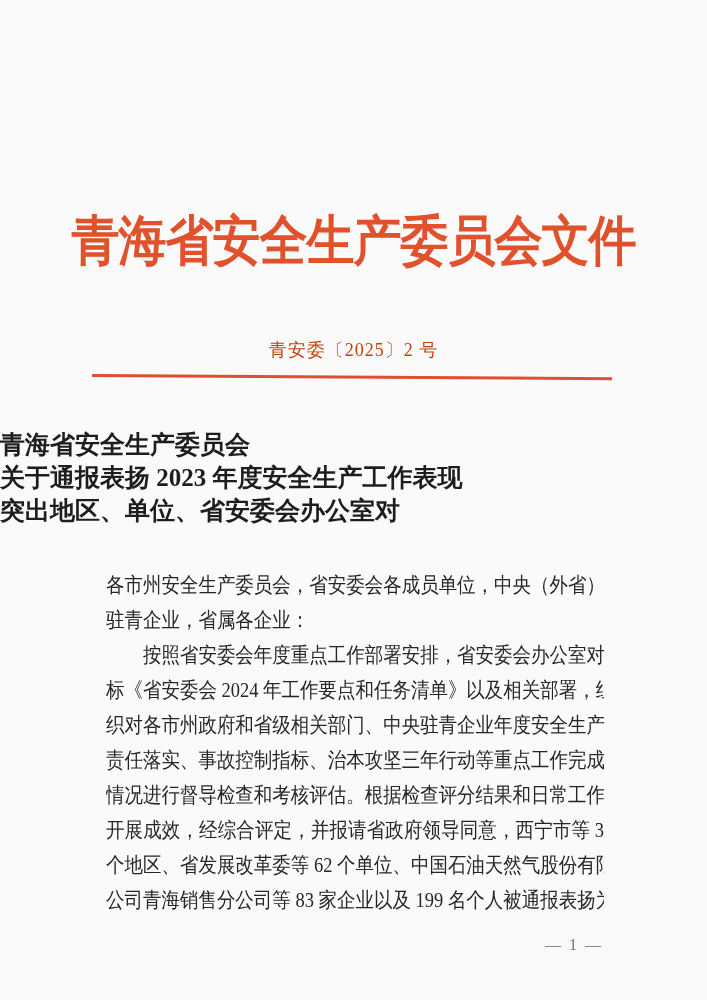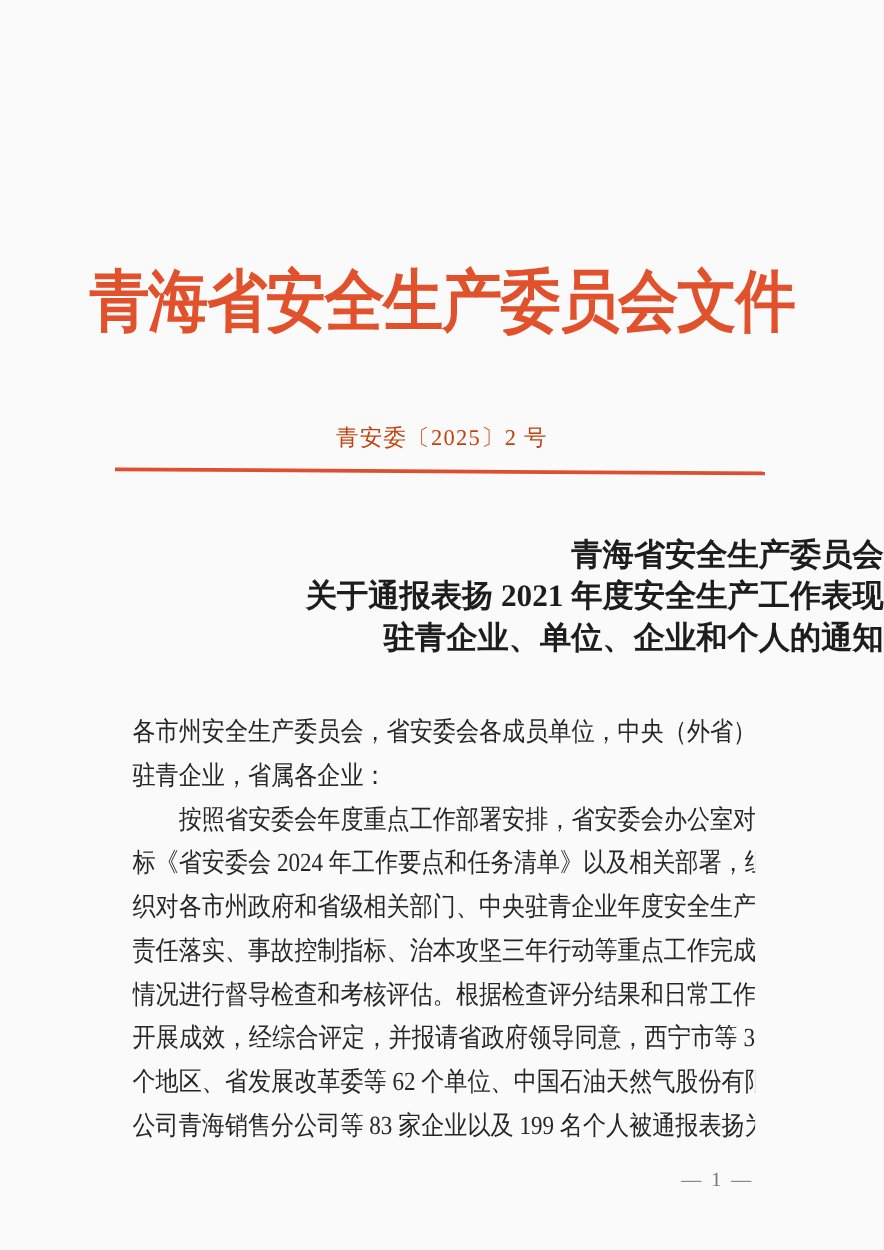--- a/index.html
+++ b/index.html
@@ -59,21 +59,21 @@
     background: #dd4f30;
     transform: rotate(0.35deg);
     transform-origin: left center;
   }
   
   .title-block {
     position: absolute;
     top: 428px;
     left: 0;
     width: 100%;
-    text-align: right;
+    text-align: left;
     font-size: 25px;
     font-weight: bold;
     color: #1d1d1d;
     line-height: 33px;
   }
   
   .body-block {
     position: absolute;
     top: 568px;
     left: 106px;
@@ -117,22 +117,22 @@
   <div class="red-header">
     <span class="masthead-text">青海省安全生产委员会文件</span>
   </div>
 
   <div class="doc-number">青安委〔2025〕2 号</div>
 
   <div class="red-line"></div>
 
   <div class="title-block">
     <div>青海省安全生产委员会</div>
-    <div>关于通报表扬 2021 年度安全生产工作表现</div>
-    <div>驻青企业、单位、企业和个人的通知</div>
+    <div>关于通报表扬 2023 年度安全生产工作表现</div>
+    <div>突出地区、单位、省安委会办公室对</div>
   </div>
 
   <div class="body-block">
     <div class="body-line">各市州安全生产委员会，省安委会各成员单位，中央（外省）</div>
     <div class="body-line short">驻青企业，省属各企业：</div>
     <div class="body-line indent">按照省安委会年度重点工作部署安排，省安委会办公室对</div>
     <div class="body-line">标《省安委会 2024 年工作要点和任务清单》以及相关部署，组</div>
     <div class="body-line">织对各市州政府和省级相关部门、中央驻青企业年度安全生产</div>
     <div class="body-line">责任落实、事故控制指标、治本攻坚三年行动等重点工作完成</div>
     <div class="body-line">情况进行督导检查和考核评估。根据检查评分结果和日常工作</div>

